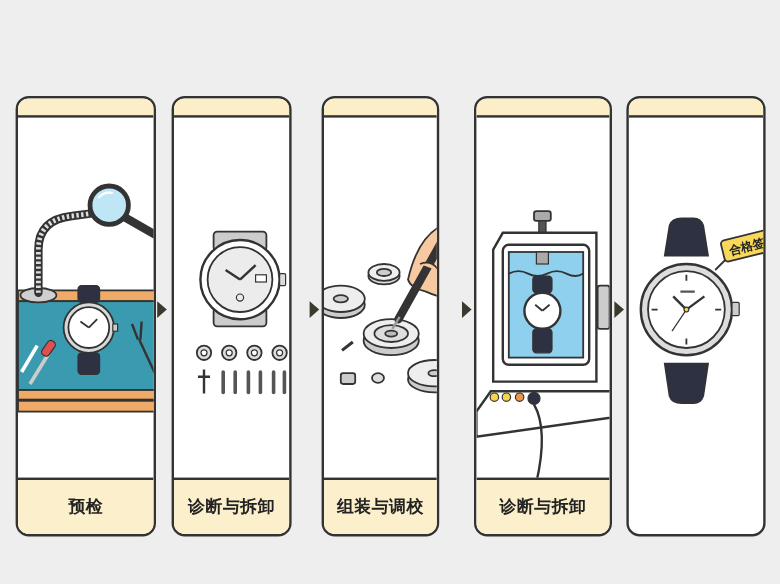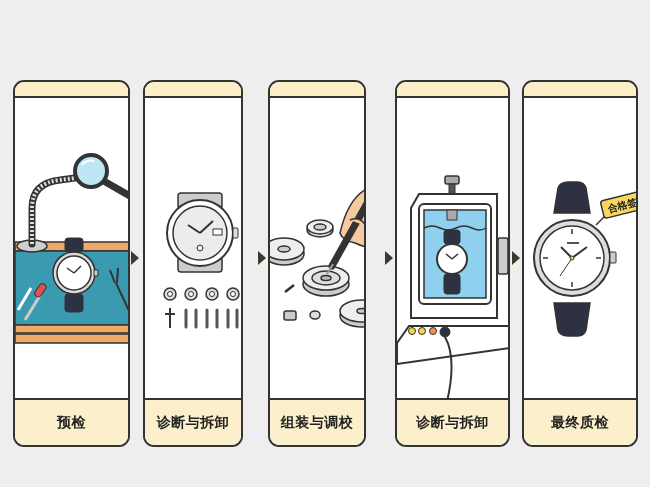--- a/index.html
+++ b/index.html
@@ -195,14 +195,13 @@
       <line x1="48" y1="160" x2="36" y2="178" stroke="#333" stroke-width="1"></line>
       <circle cx="48" cy="160" r="2" fill="#f5d64a" stroke="#333"></circle>
       <rect x="86" y="154" width="6" height="11" rx="1" fill="#ccc" stroke="#333"></rect>
       <line x1="72" y1="127" x2="82" y2="117" stroke="#333" stroke-width="1.5"></line>
       <g transform="rotate(-14 98 108)">
         <rect x="78" y="98" width="41" height="18" rx="3" fill="#f7d85a" stroke="#333" stroke-width="1.5"></rect>
         <text x="98.5" y="111" font-size="10" font-weight="bold" text-anchor="middle" fill="#222">合格签</text>
       </g>
     </svg>
   </div>
-  <div class="label-band">最终质检</div>
 </div>
 
 </body></html>

